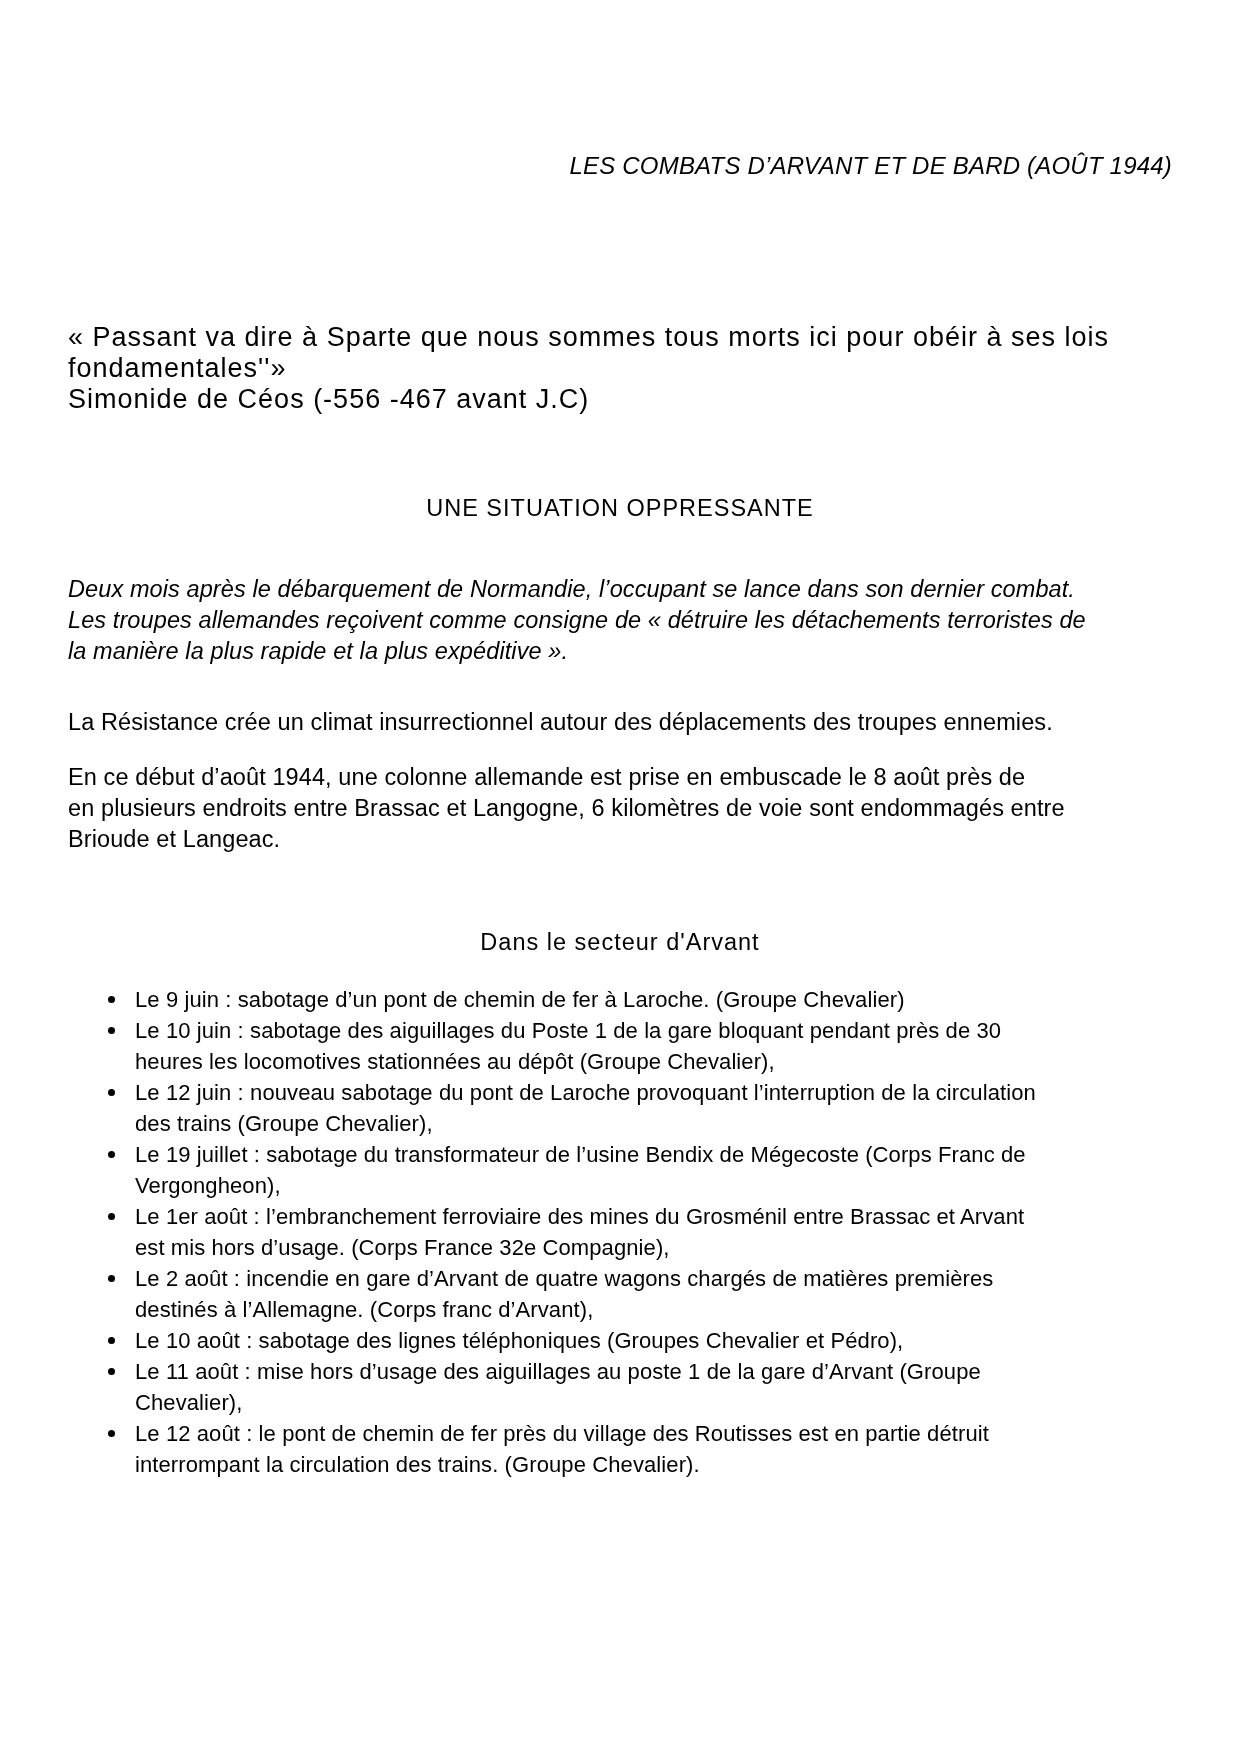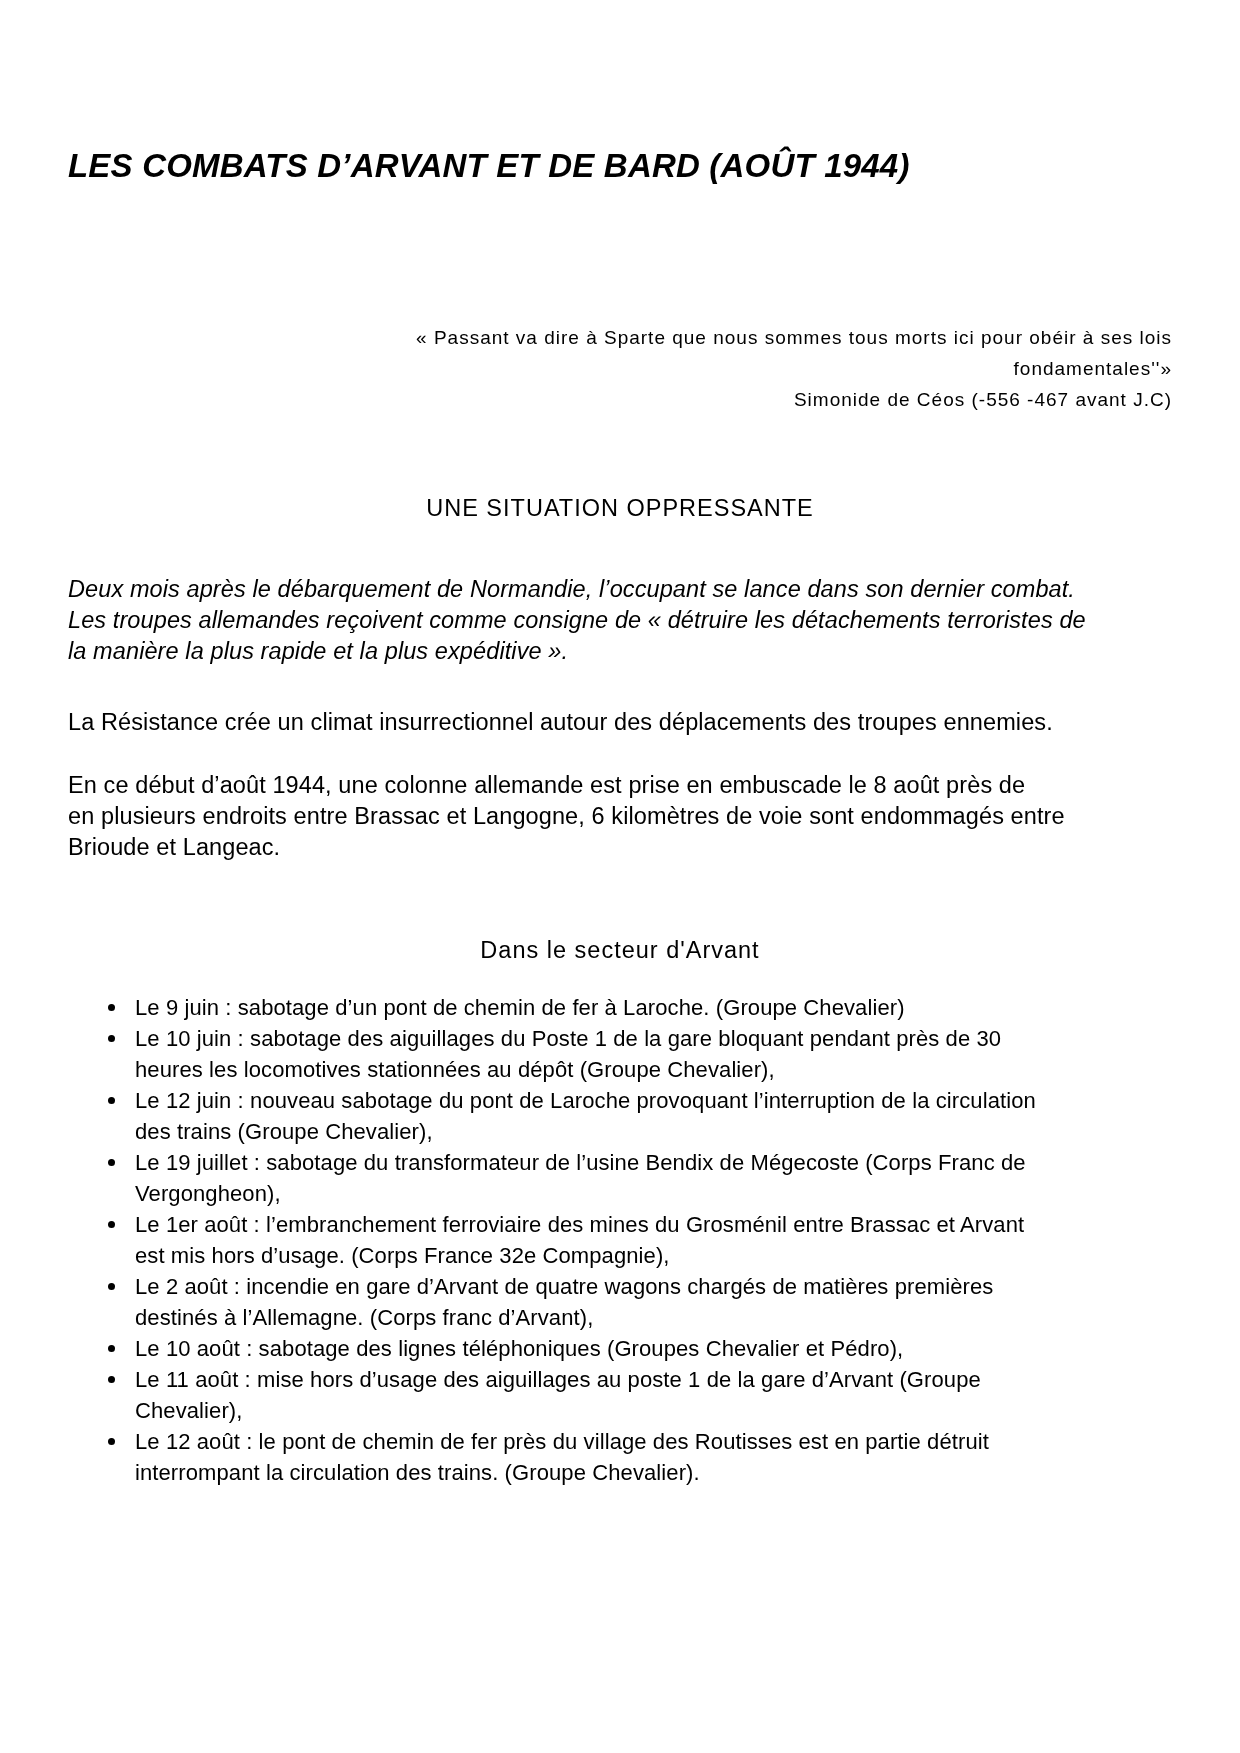--- a/index.html
+++ b/index.html
@@ -12,51 +12,51 @@
     overflow: hidden;
   }
   .page {
     width: 1104px;
     margin: 0 auto;
     padding: 0 68px;
     box-sizing: content-box;
   }
   .doc-title {
     margin-top: 146px;
-    text-align: left;
-    font-size: 33px;
+    text-align: right;
+    font-size: 24px;
     line-height: 40px;
-    font-weight: bold;
+    font-weight: normal;
     font-style: italic;
     letter-spacing: 0.2px;
     white-space: nowrap;
   }
   .epigraph {
     margin-top: 136px;
-    text-align: right;
-    font-size: 19px;
+    text-align: left;
+    font-size: 27px;
     line-height: 31px;
     letter-spacing: 1px;
   }
   .centered-heading {
     text-align: center;
     font-size: 23.5px;
     line-height: 31px;
     letter-spacing: 1px;
   }
   .heading-situation { margin-top: 78px; }
   .heading-arvant   { margin-top: 72px; }
   .body-paragraph {
     font-size: 23.5px;
     line-height: 31px;
     letter-spacing: 0.1px;
   }
   .p1 { margin-top: 50px; font-style: italic; }
   .p2 { margin-top: 40px; }
-  .p3 { margin-top: 32px; }
+  .p3 { margin-top: 24px; }
   .line { white-space: nowrap; }
   ul.events-list {
     list-style: none;
     margin: 26px 0 0 0;
     padding: 0 0 0 37px;
     font-size: 22px;
     line-height: 31px;
     letter-spacing: 0.1px;
   }
   ul.events-list li {

